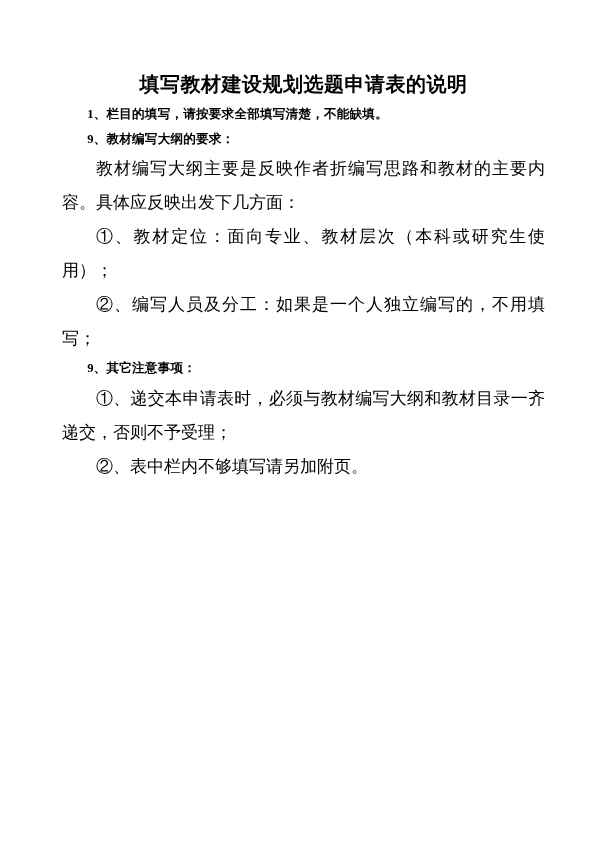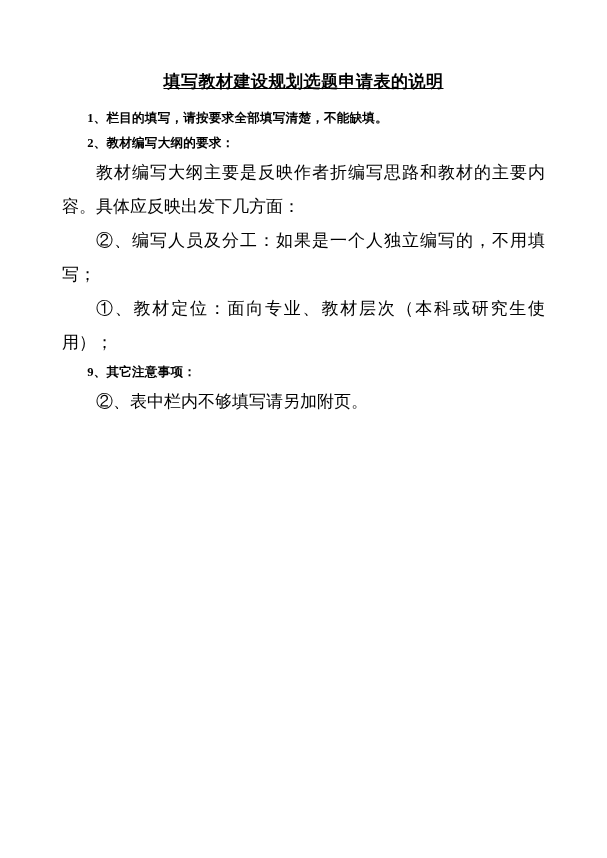--- a/index.html
+++ b/index.html
@@ -17,27 +17,26 @@
   }
   .page {
     width: 607px;
     height: 858px;
     box-sizing: border-box;
     padding: 0 62px;
     position: relative;
   }
   .doc-title {
     text-align: center;
-    font-size: 17px;
+    font-size: 20px;
     font-weight: bold;
     letter-spacing: 0.5px;
     margin-top: 70px;
-    margin-bottom: 12px;
+    margin-bottom: 4px;
     line-height: 1.4;
-    text-decoration: underline;
   }
   .body-block {
   }
   p {
     margin: 0 0 0 0;
     font-size: 12.3px;
     line-height: 2.0;
     text-align: justify;
   }
   .heading {
@@ -53,21 +52,22 @@
 </style>
 </head>
 <body>
 
 <div class="page">
 
   <div class="doc-title">填写教材建设规划选题申请表的说明</div>
 
   <div class="body-block">
     <p class="heading">1、栏目的填写，请按要求全部填写清楚，不能缺填。</p>
-    <p class="heading">2、教材编写大纲的要求：</p>
+    <p class="heading">9、教材编写大纲的要求：</p>
     <p class="para">教材编写大纲主要是反映作者折编写思路和教材的主要内容。具体应反映出发下几方面：</p>
+    <p class="para">①、教材定位：面向专业、教材层次（本科或研究生使用）；</p>
     <p class="para">②、编写人员及分工：如果是一个人独立编写的，不用填写；</p>
-    <p class="para">①、教材定位：面向专业、教材层次（本科或研究生使用）；</p>
     <p class="heading">9、其它注意事项：</p>
+    <p class="para">①、递交本申请表时，必须与教材编写大纲和教材目录一齐递交，否则不予受理；</p>
     <p class="para">②、表中栏内不够填写请另加附页。</p>
   </div>
 
 </div>
 
 </body></html>

